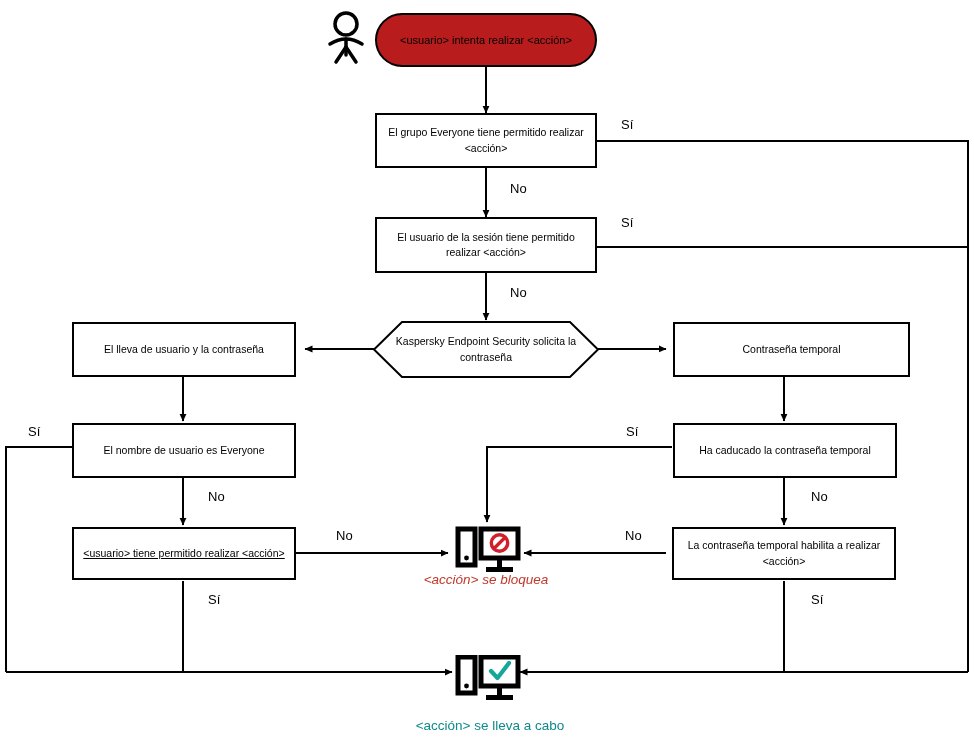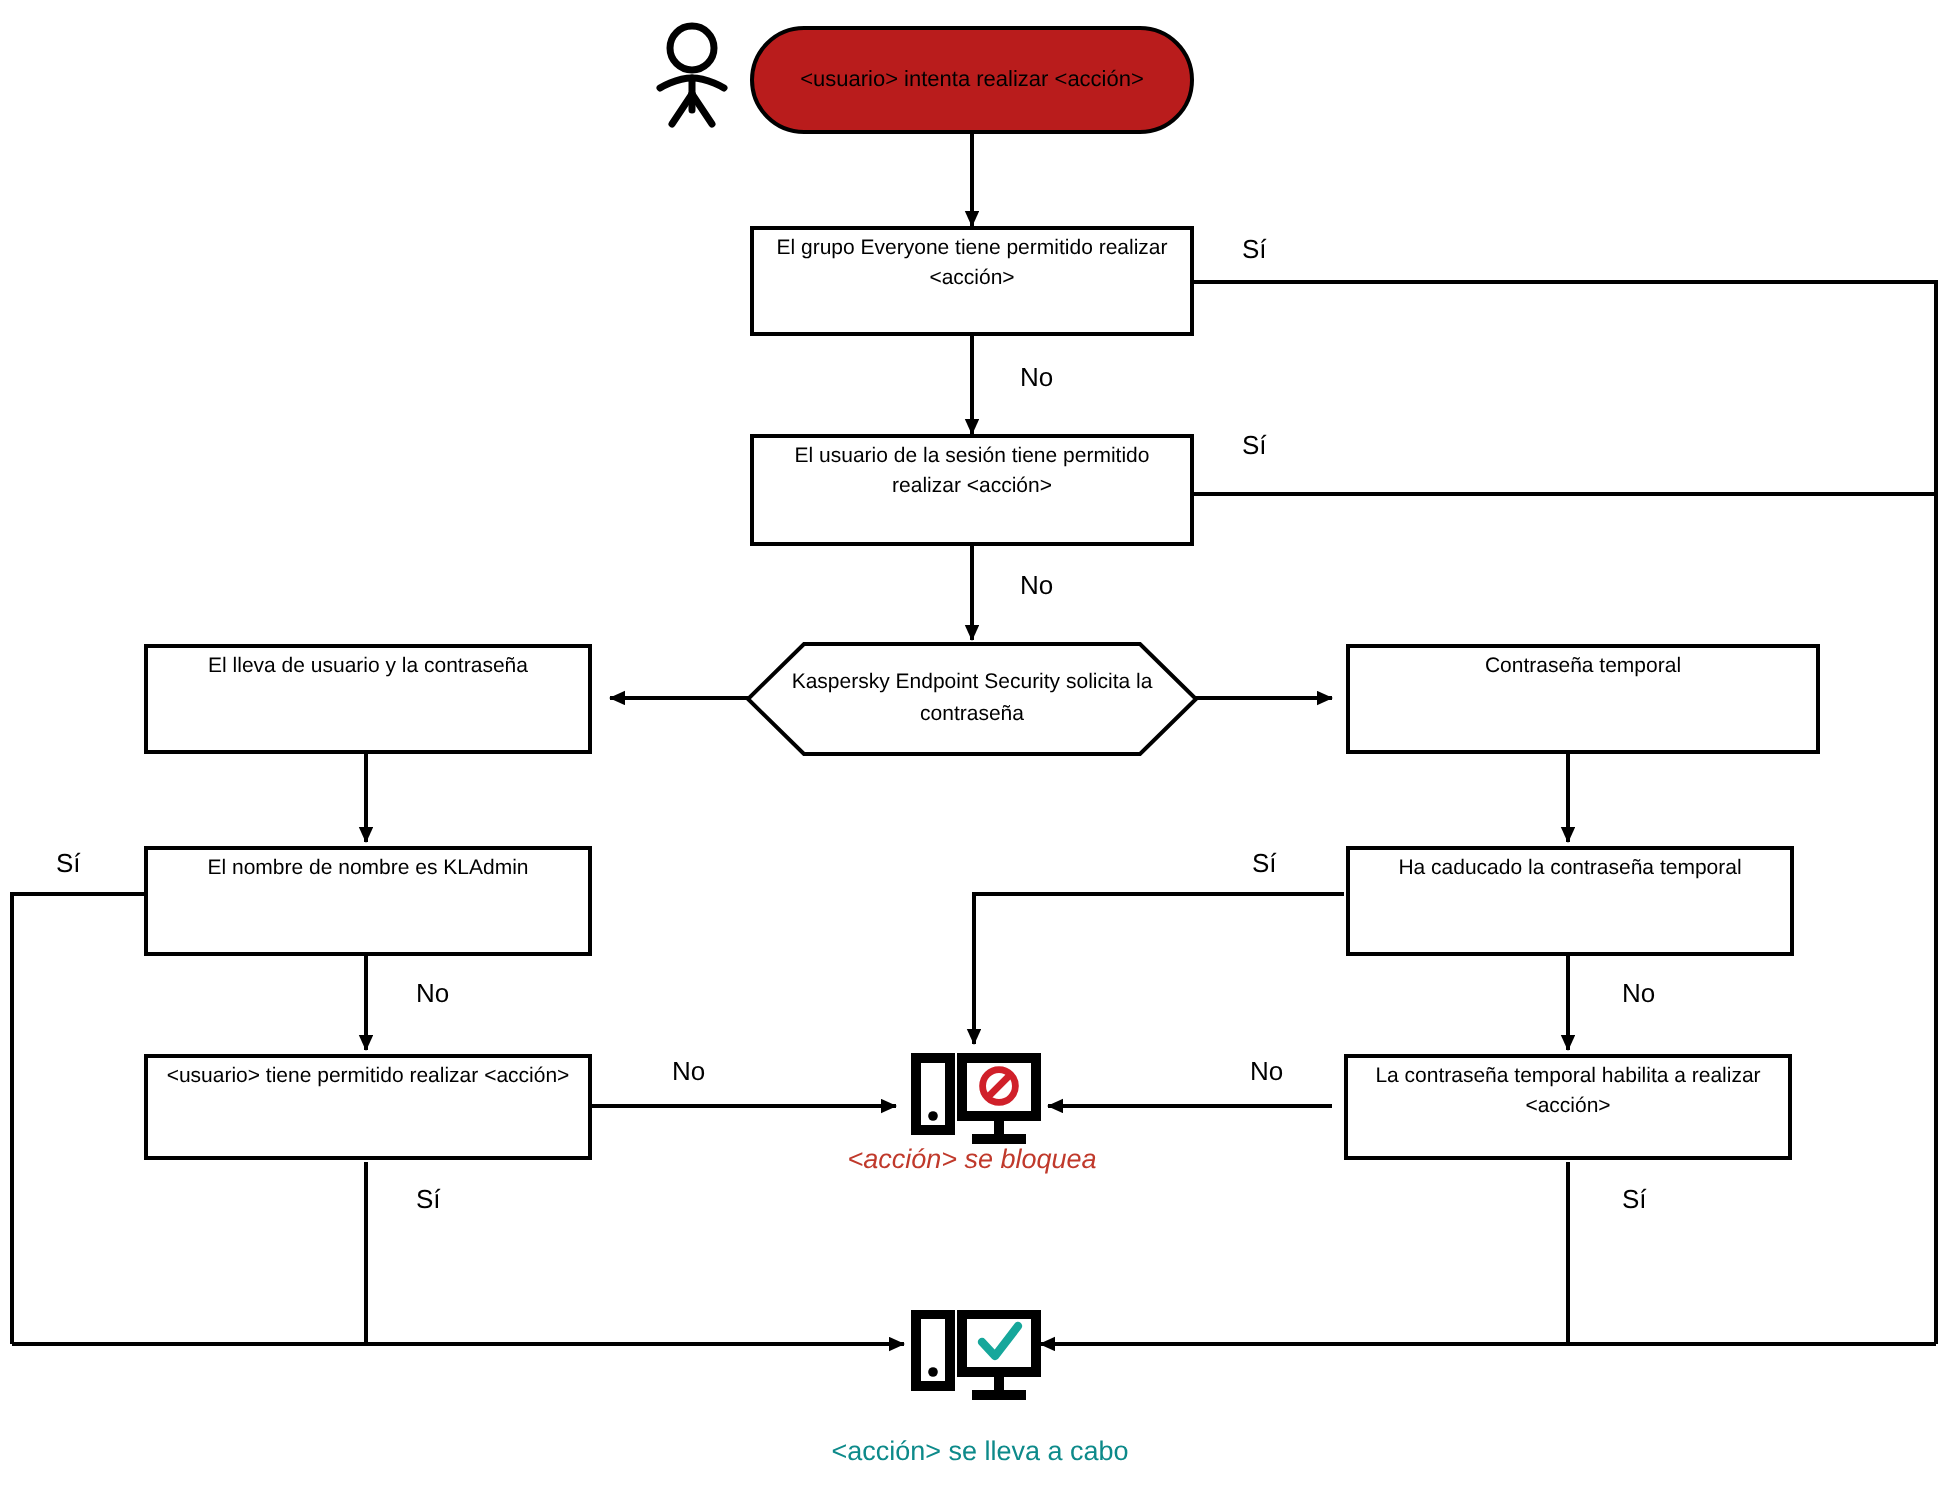--- a/index.html
+++ b/index.html
@@ -23,20 +23,21 @@
     left: 0;
     width: 974px;
     height: 745px;
   }
   .node-box {
     position: absolute;
     box-sizing: border-box;
     border: 2px solid #000000;
     background: #ffffff;
     display: flex;
+    align-items: center;
     justify-content: center;
     text-align: center;
     font-size: 10.5px;
     line-height: 1.45;
     color: #000000;
     padding: 2px 6px;
   }
   .node-start {
     position: absolute;
     box-sizing: border-box;
@@ -169,32 +170,32 @@
 
   <div class="node-box" style="left:72px; top:322px; width:224px; height:55px;">
     <span>El lleva de usuario y la contraseña</span>
   </div>
 
   <div class="node-box" style="left:673px; top:322px; width:237px; height:55px;">
     <span>Contraseña temporal</span>
   </div>
 
   <div class="node-box" style="left:72px; top:423px; width:224px; height:55px;">
-    <span>El nombre de nombre es KLAdmin</span>
+    <span>El nombre de usuario es Everyone</span>
   </div>
   <div class="edge-label" style="left:28px; top:424px;">Sí</div>
   <div class="edge-label" style="left:208px; top:489px;">No</div>
 
   <div class="node-box" style="left:673px; top:423px; width:224px; height:55px;">
     <span>Ha caducado la contraseña temporal</span>
   </div>
   <div class="edge-label" style="left:626px; top:424px;">Sí</div>
   <div class="edge-label" style="left:811px; top:489px;">No</div>
 
-  <div class="node-box" style="left:72px; top:527px; width:224px; height:53px;">
+  <div class="node-box" style="left:72px; top:527px; width:224px; height:53px;text-decoration:underline;">
     <span>&lt;usuario&gt; tiene permitido realizar &lt;acción&gt;</span>
   </div>
   <div class="edge-label" style="left:336px; top:528px;">No</div>
   <div class="edge-label" style="left:208px; top:592px;">Sí</div>
 
   <div class="node-box" style="left:672px; top:527px; width:224px; height:53px;">
     <span>La contraseña temporal habilita a realizar &lt;acción&gt;</span>
   </div>
   <div class="edge-label" style="left:625px; top:528px;">No</div>
   <div class="edge-label" style="left:811px; top:592px;">Sí</div>

